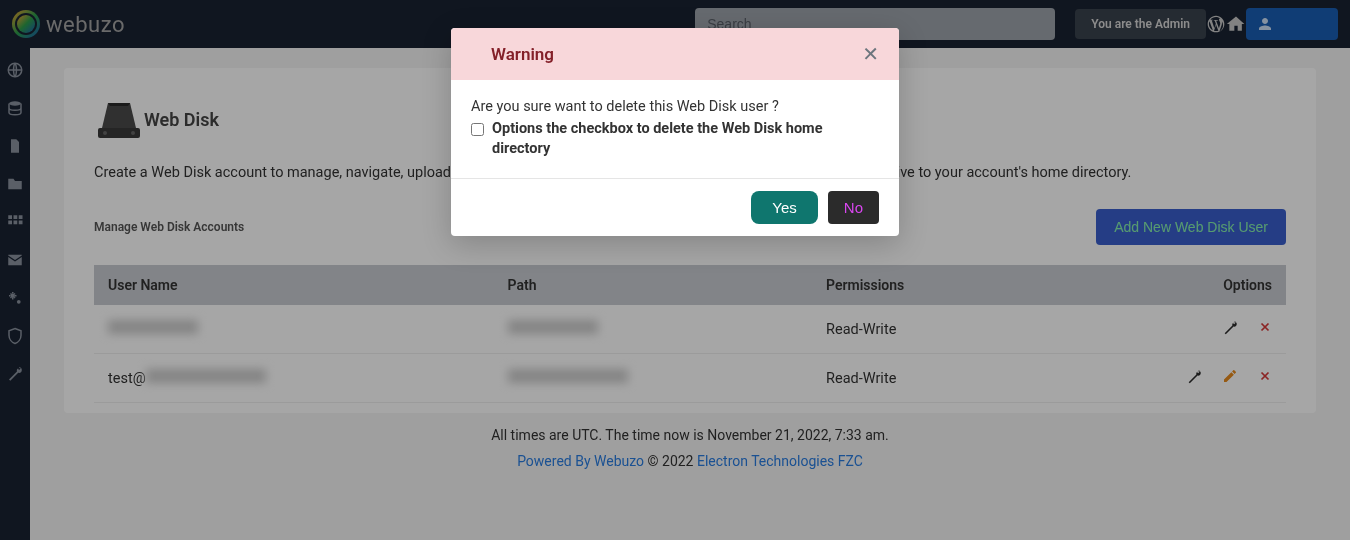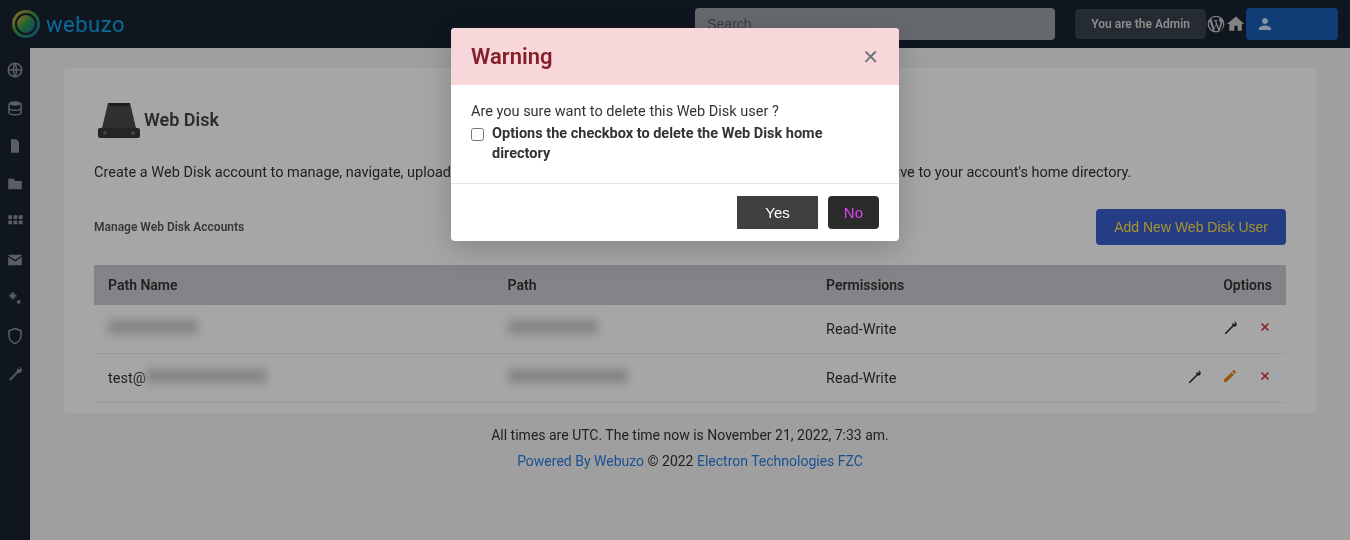--- a/index.html
+++ b/index.html
@@ -3,21 +3,21 @@
   <meta charset="utf-8">
   <style>
     * { margin: 0; padding: 0; box-sizing: border-box; }
     body { font-family: -apple-system, BlinkMacSystemFont, "Segoe UI", Roboto, sans-serif; background: #f5f5f5; width: 1350px; height: 540px; overflow: hidden; position: relative; }
     
     .topbar { background: #1a2332; height: 48px; display: flex; align-items: center; padding: 0 12px; }
     .logo { display: flex; align-items: center; gap: 6px; }
     .logo-icon { width: 28px; height: 28px; border-radius: 50%; background: linear-gradient(135deg, #f0a030 0%, #2d9c4a 50%, #1a5fb4 100%); position: relative; overflow: hidden; }
     .logo-icon::before { content: ''; position: absolute; inset: 3px; background: #1a2332; border-radius: 50%; }
     .logo-icon::after { content: ''; position: absolute; inset: 5px; background: linear-gradient(135deg, #f0a030 0%, #2d9c4a 50%, #1a5fb4 100%); border-radius: 50%; }
-    .logo-text { color: #0ea5e9; font-size: 22px; font-weight: 400; letter-spacing: 0.5px; }
+    .logo-text { color: #a3a3a3; font-size: 22px; font-weight: 400; letter-spacing: 0.5px; }
     
     .search-wrap { margin-left: auto; }
     .search-input { width: 360px; height: 32px; background: #9da3ab; border: none; border-radius: 4px; padding: 0 12px; font-size: 14px; color: #333; }
     .search-input::placeholder { color: #5a6068; }
     
     .topbar-right { display: flex; align-items: center; margin-left: 20px; }
     .admin-badge { background: #3a424d; color: #d8d8d8; font-size: 12px; font-weight: 600; padding: 8px 16px; border-radius: 4px; }
     .topbar-icon { color: #c8c8c8; width: 20px; height: 20px; display: flex; align-items: center; justify-content: center; cursor: pointer; }
     .user-btn { background: #1a5fb4; width: 92px; height: 32px; border-radius: 4px; display: flex; align-items: center; padding: 0 10px; cursor: pointer; }
     .user-btn svg { fill: #cde0f7; }
@@ -30,49 +30,49 @@
     .card { background: #fff; border-radius: 4px; padding: 30px 30px 10px 30px; }
     
     .card-header { display: flex; align-items: center; margin-bottom: 24px; }
     .disk-icon { width: 50px; height: 42px; }
     .page-title { font-size: 18px; font-weight: 600; color: #444; }
     
     .description { font-size: 14.5px; color: #333; margin-bottom: 28px; }
     
     .manage-row { display: flex; align-items: center; justify-content: space-between; margin-bottom: 20px; }
     .manage-title { font-size: 12px; font-weight: 600; color: #555; }
-    .add-btn { background: #3a5fcd; color: #fde047; border: none; padding: 10px 18px; border-radius: 4px; font-size: 14px; cursor: pointer; }
+    .add-btn { background: #3a5fcd; color: #86efac; border: none; padding: 10px 18px; border-radius: 4px; font-size: 14px; cursor: pointer; }
     
     .table { width: 100%; border-collapse: collapse; }
     .table thead tr { background: #c8cbd1; }
     .table th { text-align: left; padding: 12px 14px; font-size: 14px; font-weight: 600; color: #333; }
     .table th:last-child { text-align: right; }
     .table td { padding: 14px 14px; font-size: 14.5px; color: #333; border-bottom: 1px solid #eee; }
     .table td:last-child { text-align: right; }
     .blur { filter: blur(5px); display: inline-block; background: #ccc; width: 90px; height: 14px; }
     .blur2 { filter: blur(5px); display: inline-block; background: #ccc; width: 120px; height: 14px; }
     .action-icons { display: inline-flex; gap: 20px; align-items: center; justify-content: flex-end; }
     .action-icon { cursor: pointer; display: inline-flex; }
     
     .footer { text-align: center; padding: 14px 0; font-size: 14px; color: #333; }
     .footer .line2 { margin-top: 10px; }
     .footer a { color: #2a7de1; text-decoration: none; }
     
     .overlay { position: absolute; inset: 0; background: rgba(0,0,0,0.35); z-index: 1000; }
     .modal { position: absolute; top: 28px; left: 50%; transform: translateX(-50%); width: 448px; background: #fff; border-radius: 4px; z-index: 1001; box-shadow: 0 8px 30px rgba(0,0,0,0.2); }
     .modal-header { background: #f8d7da; padding: 16px 20px; display: flex; align-items: center; justify-content: space-between; border-radius: 4px 4px 0 0; }
-    .modal-title { color: #842029; font-size: 22px; font-weight: 600; }
+    .modal-title { color: #842029; font-size: 17px; font-weight: 600; margin-left: 20px; }
     .modal-close { color: #6c757d; cursor: pointer; font-size: 20px; line-height: 1; }
     .modal-body { padding: 18px 20px; font-size: 14.5px; color: #333; }
     .modal-body .q { display:block; margin-bottom: 4px; }
     .checkbox-row { display: flex; align-items: flex-start; gap: 8px; }
     .checkbox-row input { margin-top: 4px; }
     .checkbox-row label { font-weight: 700; line-height: 1.4; }
     .modal-footer { border-top: 1px solid #e5e5e5; padding: 12px 20px; display: flex; justify-content: flex-end; gap: 10px; }
-    .btn-yes { background: #404040; color: #fff; border: none; padding: 8px 28px; border-radius: 0; font-size: 15px; cursor: pointer; }
+    .btn-yes { background: #0f766e; color: #fff; border: none; padding: 8px 21px; border-radius: 8px; font-size: 15px; cursor: pointer; }
     .btn-no { background: #2b2b2b; color: #d946ef; border: none; padding: 8px 16px; border-radius: 4px; font-size: 15px; cursor: pointer; }
   </style>
 </head>
 <body>
 
 <div class="topbar">
   <div class="logo">
     <div class="logo-icon"></div>
     <span class="logo-text">webuzo</span>
   </div>
@@ -170,21 +170,21 @@
         <div class="page-title">Web Disk</div>
       </div>
       <div class="description">Create a Web Disk account to manage, navigate, upload, and download the files on your web server. The directories exist relative to your account's home directory.</div>
       <div class="manage-row">
         <div class="manage-title">Manage Web Disk Accounts</div>
         <button class="add-btn">Add New Web Disk User</button>
       </div>
       <table class="table">
         <thead>
           <tr>
-            <th>Path Name</th>
+            <th>User Name</th>
             <th>Path</th>
             <th>Permissions</th>
             <th>Options</th>
           </tr>
         </thead>
         <tbody>
           <tr>
             <td><span class="blur"></span></td>
             <td><span class="blur"></span></td>
             <td>Read-Write</td>

